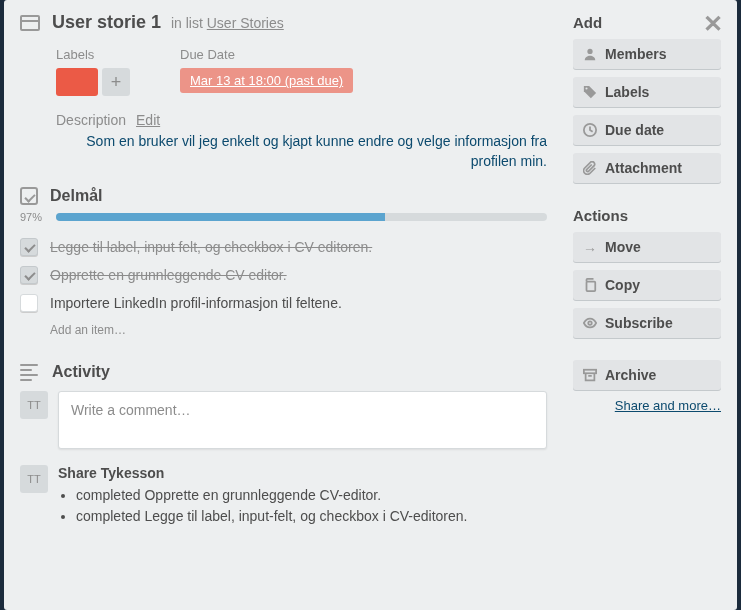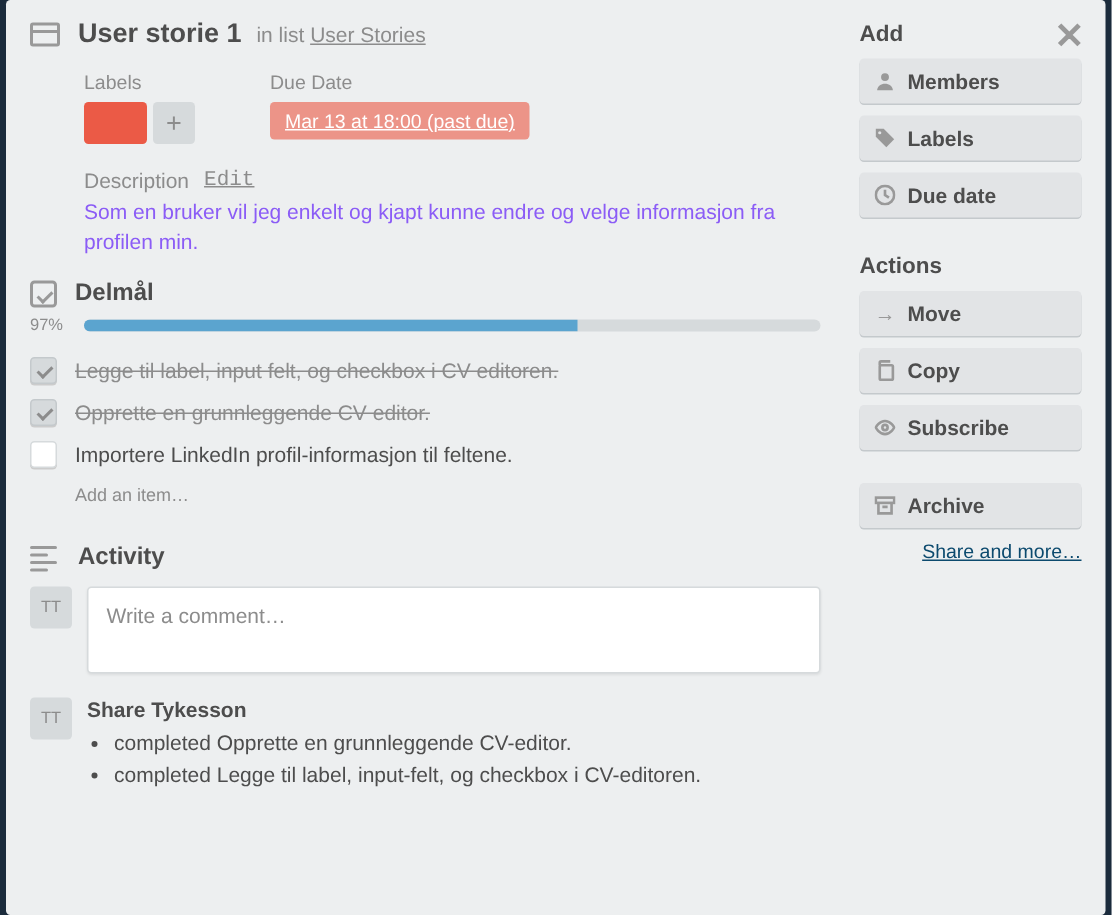--- a/index.html
+++ b/index.html
@@ -104,22 +104,22 @@
     background: #ec9488;
     color: #fff;
     padding: 5px 10px;
     border-radius: 3px;
     font-size: 13px;
     text-decoration: underline;
     display: inline-block;
     cursor: pointer;
   }
   .desc-head { display: flex; gap: 10px; font-size: 14px; color: #8c8c8c; margin-bottom: 4px; }
-  .desc-head .edit { text-decoration: underline; cursor: pointer; font-family: Liberation Mono, monospace; }
-  .desc-text { color: #8b5cf6; line-height: 1.4; }
+  .desc-head .edit { text-decoration: underline; cursor: pointer; }
+  .desc-text { color: #0c4a6e; line-height: 1.4; text-align: right; }
   .checklist-header {
     display: flex;
     align-items: center;
     gap: 12px;
     margin-bottom: 6px;
   }
   .checklist-icon {
     width: 18px;
     height: 18px;
     border: 2px solid #999;
@@ -415,20 +415,26 @@
           </svg>
         <span>Labels</span>
       </div>
       <div class="side-btn">
         <svg class="glyph" viewBox="0 0 16 16" fill="none" stroke="#999" stroke-width="2">
             <circle cx="8" cy="8" r="7"></circle>
             <path d="M8 4v4l3 2"></path>
           </svg>
         <span>Due date</span>
       </div>
+      <div class="side-btn">
+        <svg class="glyph" viewBox="0 0 16 16" fill="none" stroke="#999" stroke-width="2">
+            <path d="M14 8l-6 6a4 4 0 01-6-6l7-7a3 3 0 014 4l-7 7a1.5 1.5 0 01-2-2l6-6"></path>
+          </svg>
+        <span>Attachment</span>
+      </div>
 
       <div class="section-gap"></div>
       <div class="side-head">Actions</div>
 
       <div class="side-btn">
         <span class="glyph">→</span>
         <span>Move</span>
       </div>
       <div class="side-btn">
         <svg class="glyph" viewBox="0 0 16 16" fill="none" stroke="#999" stroke-width="2">

